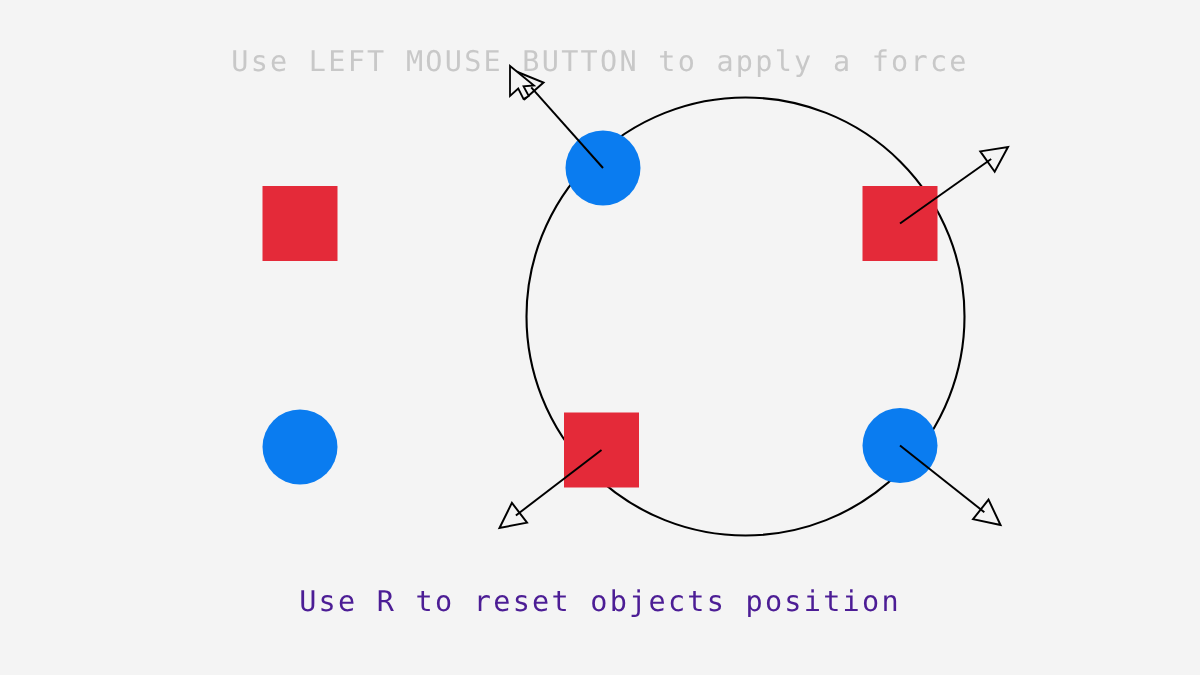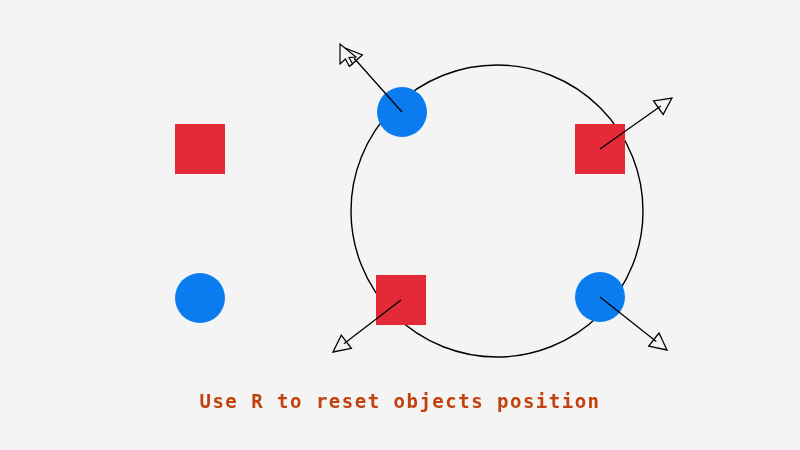--- a/index.html
+++ b/index.html
@@ -40,22 +40,23 @@
     top: 390px;
     font-size: 19px;
     color: #808080;
   }
 </style>
 </head>
 <body>
 
 <div id="stage" style="background: rgb(244, 244, 244);">
 
+  <div class="hint" id="hint-top" style="color: rgb(200, 200, 200);">Use LEFT MOUSE BUTTON to apply a force</div>
 
-  <div class="hint" id="hint-bottom" style="color: #c2410c; font-weight: bold;">Use R to reset objects position</div>
+  <div class="hint" id="hint-bottom" style="color: #4c1d95;">Use R to reset objects position</div>
 
   <svg id="scene-svg" viewBox="0 0 800 450">
 
     <g id="constraint-layer">
         <circle cx="497" cy="211" r="146" fill="none" stroke="#000000" stroke-width="1.4"></circle>
       </g>
     <g id="bodies-layer">
         <rect x="175" y="124" width="50" height="50" fill="#e42a39"></rect>
         <circle cx="200" cy="298" r="25" fill="#0a7cf0"></circle>
         <circle cx="402" cy="112" r="25" fill="#0a7cf0"></circle>

